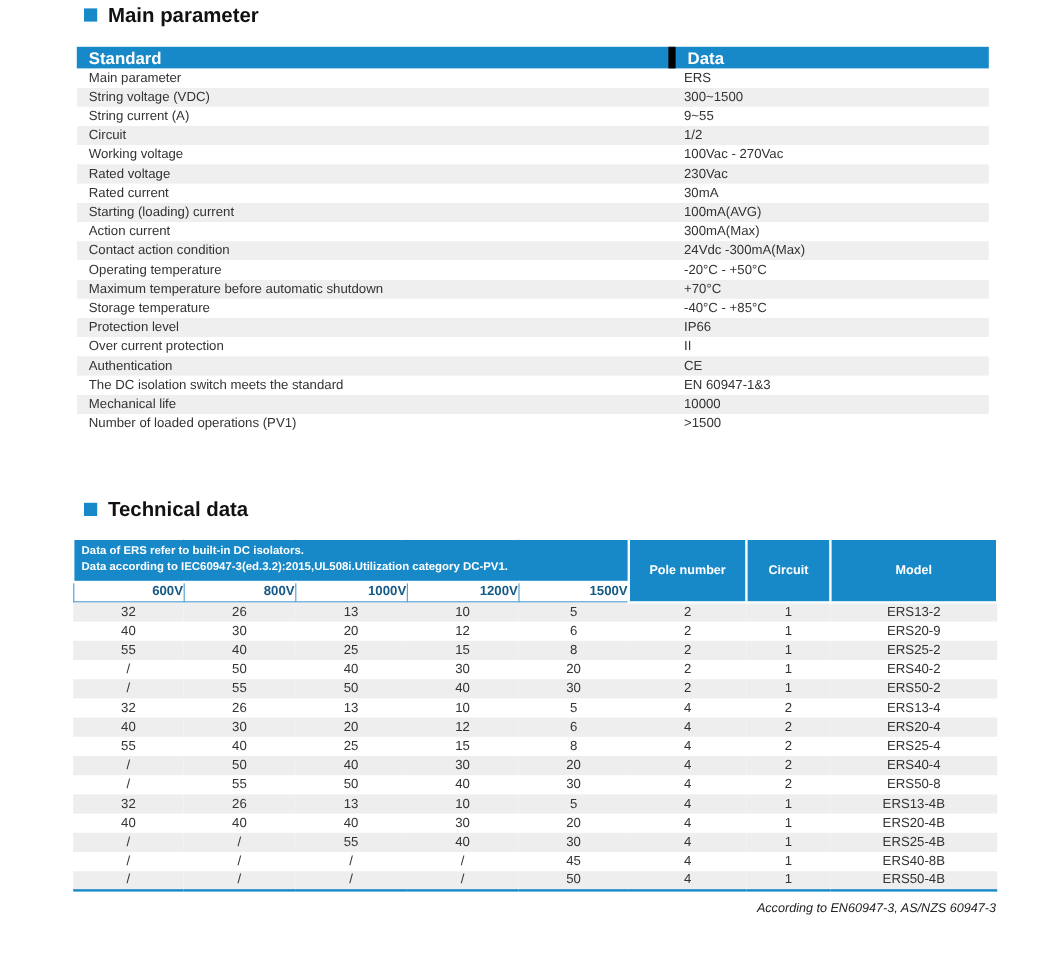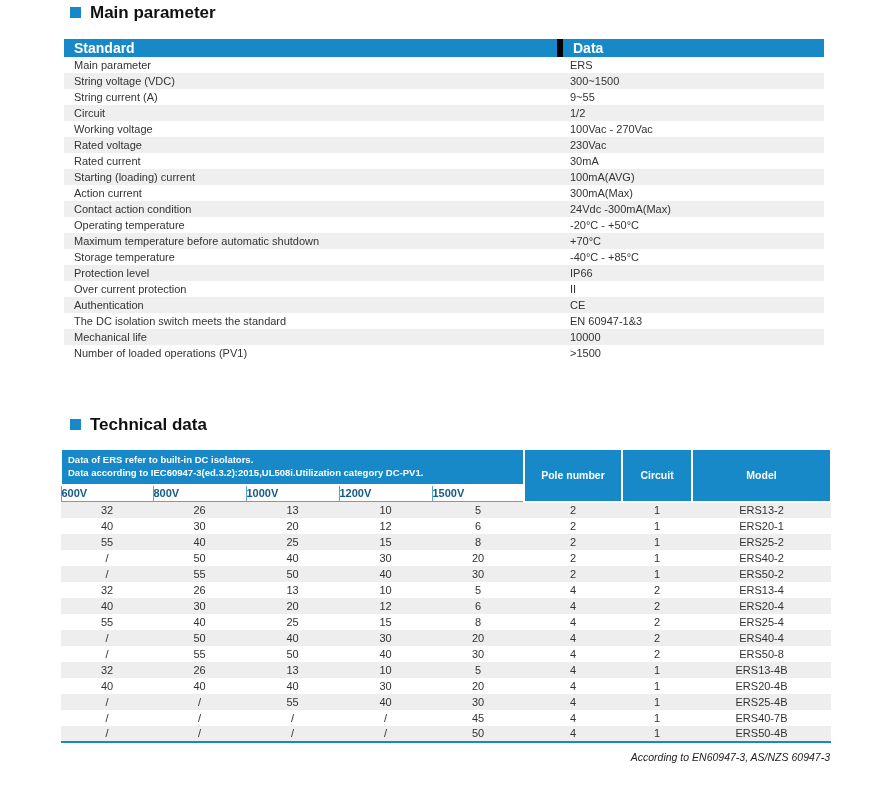--- a/index.html
+++ b/index.html
@@ -29,21 +29,21 @@
   .main-table tbody tr:nth-child(even) { background: #efefef; }
 
   .tech-table { width: 770px; margin: 13px 0 0 60px; font-size: 11px; }
   .tech-table th.hblue {
     background: #1789C9; color: #fff; border: 2px solid #fff;
     font-size: 10.5px; font-weight: bold; text-align: center;
   }
   .tech-table th.note-cell { text-align: left; font-size: 9.5px; padding: 4px 6px; line-height: 1.35; }
   .tech-table th.vth {
     background: #fff; color: #155a86; border: 1px solid #57a5d4;
-    height: 17px; font-size: 11px; font-weight: bold; text-align: left;
+    height: 17px; font-size: 11px; font-weight: bold; text-align: right;
   }
   .tech-table td { text-align: center; height: 16px; white-space: nowrap; color: #333; }
   .tech-table tbody tr:nth-child(odd) { background: #eeeeee; }
   .tech-table tbody tr:last-child td { border-bottom: 2px solid #1789C9; }
 
   .footnote { width: 770px; margin: 8px 0 0 60px; text-align: right; font-size: 10.5px; color: #222; font-style: italic; }
 </style>
 </head>
 <body>
 
@@ -189,21 +189,21 @@
         <td>ERS13-2</td>
       </tr>
       <tr>
         <td>40</td>
         <td>30</td>
         <td>20</td>
         <td>12</td>
         <td>6</td>
         <td>2</td>
         <td>1</td>
-        <td>ERS20-1</td>
+        <td>ERS20-9</td>
       </tr>
       <tr>
         <td>55</td>
         <td>40</td>
         <td>25</td>
         <td>15</td>
         <td>8</td>
         <td>2</td>
         <td>1</td>
         <td>ERS25-2</td>
@@ -309,21 +309,21 @@
         <td>ERS25-4B</td>
       </tr>
       <tr>
         <td>/</td>
         <td>/</td>
         <td>/</td>
         <td>/</td>
         <td>45</td>
         <td>4</td>
         <td>1</td>
-        <td>ERS40-7B</td>
+        <td>ERS40-8B</td>
       </tr>
       <tr>
         <td>/</td>
         <td>/</td>
         <td>/</td>
         <td>/</td>
         <td>50</td>
         <td>4</td>
         <td>1</td>
         <td>ERS50-4B</td>

